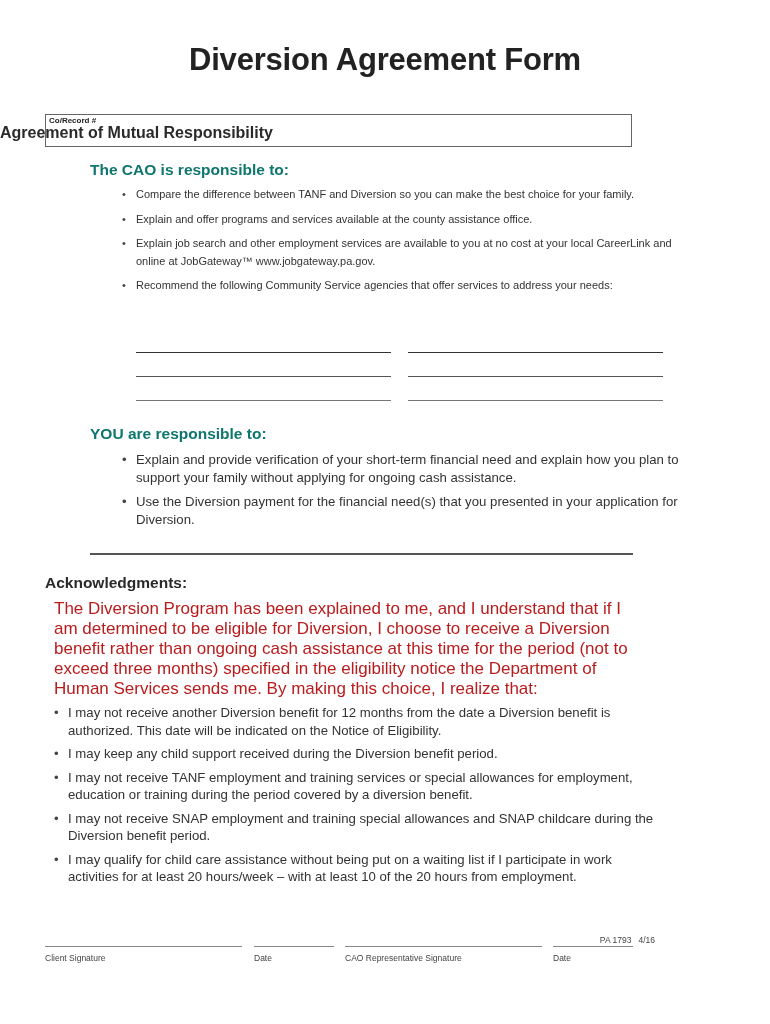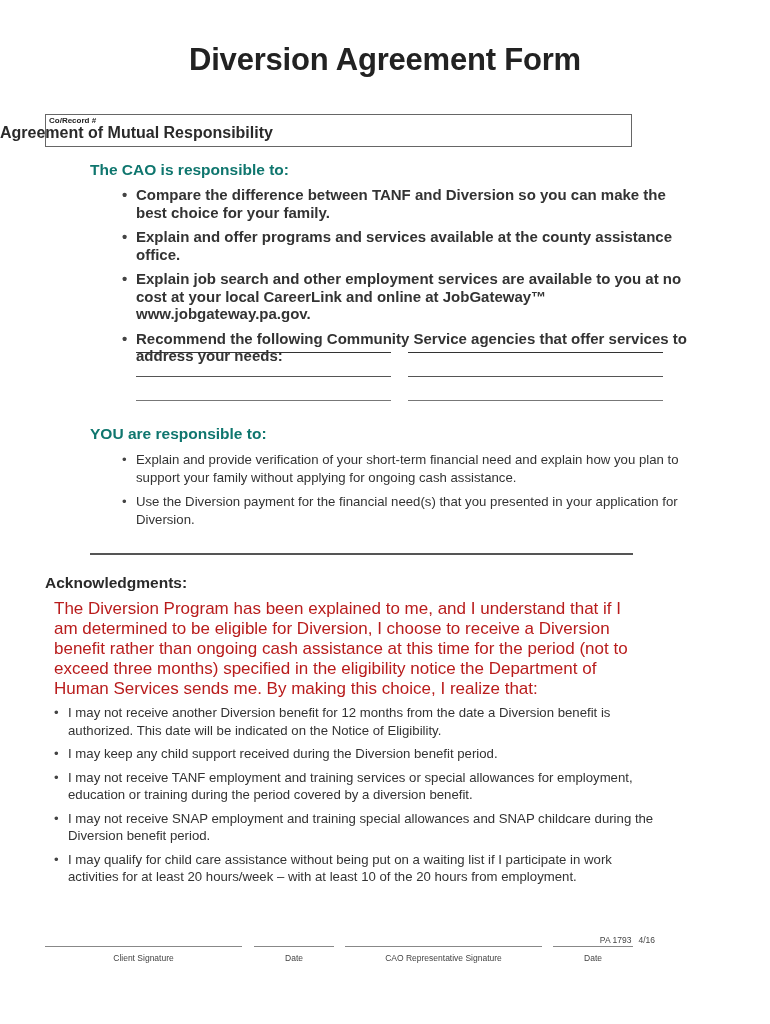--- a/index.html
+++ b/index.html
@@ -25,34 +25,34 @@
   .idcell.right { flex: 1; }
   .idlabel { position: absolute; left: 3px; top: 1px; font-size: 8px; color: #222; font-weight: bold; }
   .idinput {
     position: absolute; left: 2px; right: 2px; top: 12px; bottom: 2px;
     border: none; background: transparent; font-family: "Liberation Sans", sans-serif; font-size: 12px; outline: none;
   }
   .h2 { font-size: 15.5px; font-weight: bold; color: #0f766e; }
   ul.blist { list-style: none; margin: 0; padding: 0; }
   ul.blist li { position: relative; padding-left: 14px; }
   ul.blist li::before { content: "\2022"; position: absolute; left: 0; top: 0; color: #444; }
-  .cao-list { left: 122px; top: 186px; width: 570px; font-size: 15px; line-height: 17.5px; color: #333; font-weight: bold; }
+  .cao-list { left: 122px; top: 186px; width: 570px; font-size: 11px; line-height: 17.5px; color: #333; }
   .cao-list li { margin-bottom: 7px; }
   .line { position: absolute; height: 0; border-top: 1.5px solid #333; }
   .line.mid { border-top-color: #555; }
   .line.light { border-top-color: #777; }
   .you-list { left: 122px; top: 451px; width: 570px; font-size: 13.2px; line-height: 17.5px; color: #333; }
   .you-list li { margin-bottom: 7px; }
   .separator { left: 90px; top: 553px; width: 543px; height: 2px; background: #555; }
   .ack-title { left: 45px; top: 574px; font-size: 15.5px; font-weight: bold; color: #2a2a2a; }
   .ack-para { left: 54px; top: 599px; width: 580px; font-size: 17px; line-height: 20px; color: #b91c1c; }
   .ack-list { left: 54px; top: 704px; width: 600px; font-size: 13.2px; line-height: 17.5px; color: #333; }
   .ack-list li { margin-bottom: 6px; }
   .sigline { position: absolute; top: 946px; height: 0; border-top: 1.5px solid #888; }
-  .siglabel { position: absolute; top: 953px; font-size: 8.5px; color: #444; text-align: center; }
+  .siglabel { position: absolute; top: 953px; font-size: 8.5px; color: #444; text-align: left; }
   .formcode { right: 115px; top: 935px; font-size: 8.5px; color: #444; white-space: pre; }
 </style>
 </head>
 <body>
 
 <div class="abs title">Diversion Agreement Form</div>
 <div class="abs subtitle">Agreement of Mutual Responsibility</div>
 
 <div class="abs idbox">
   <div class="idcell right">

